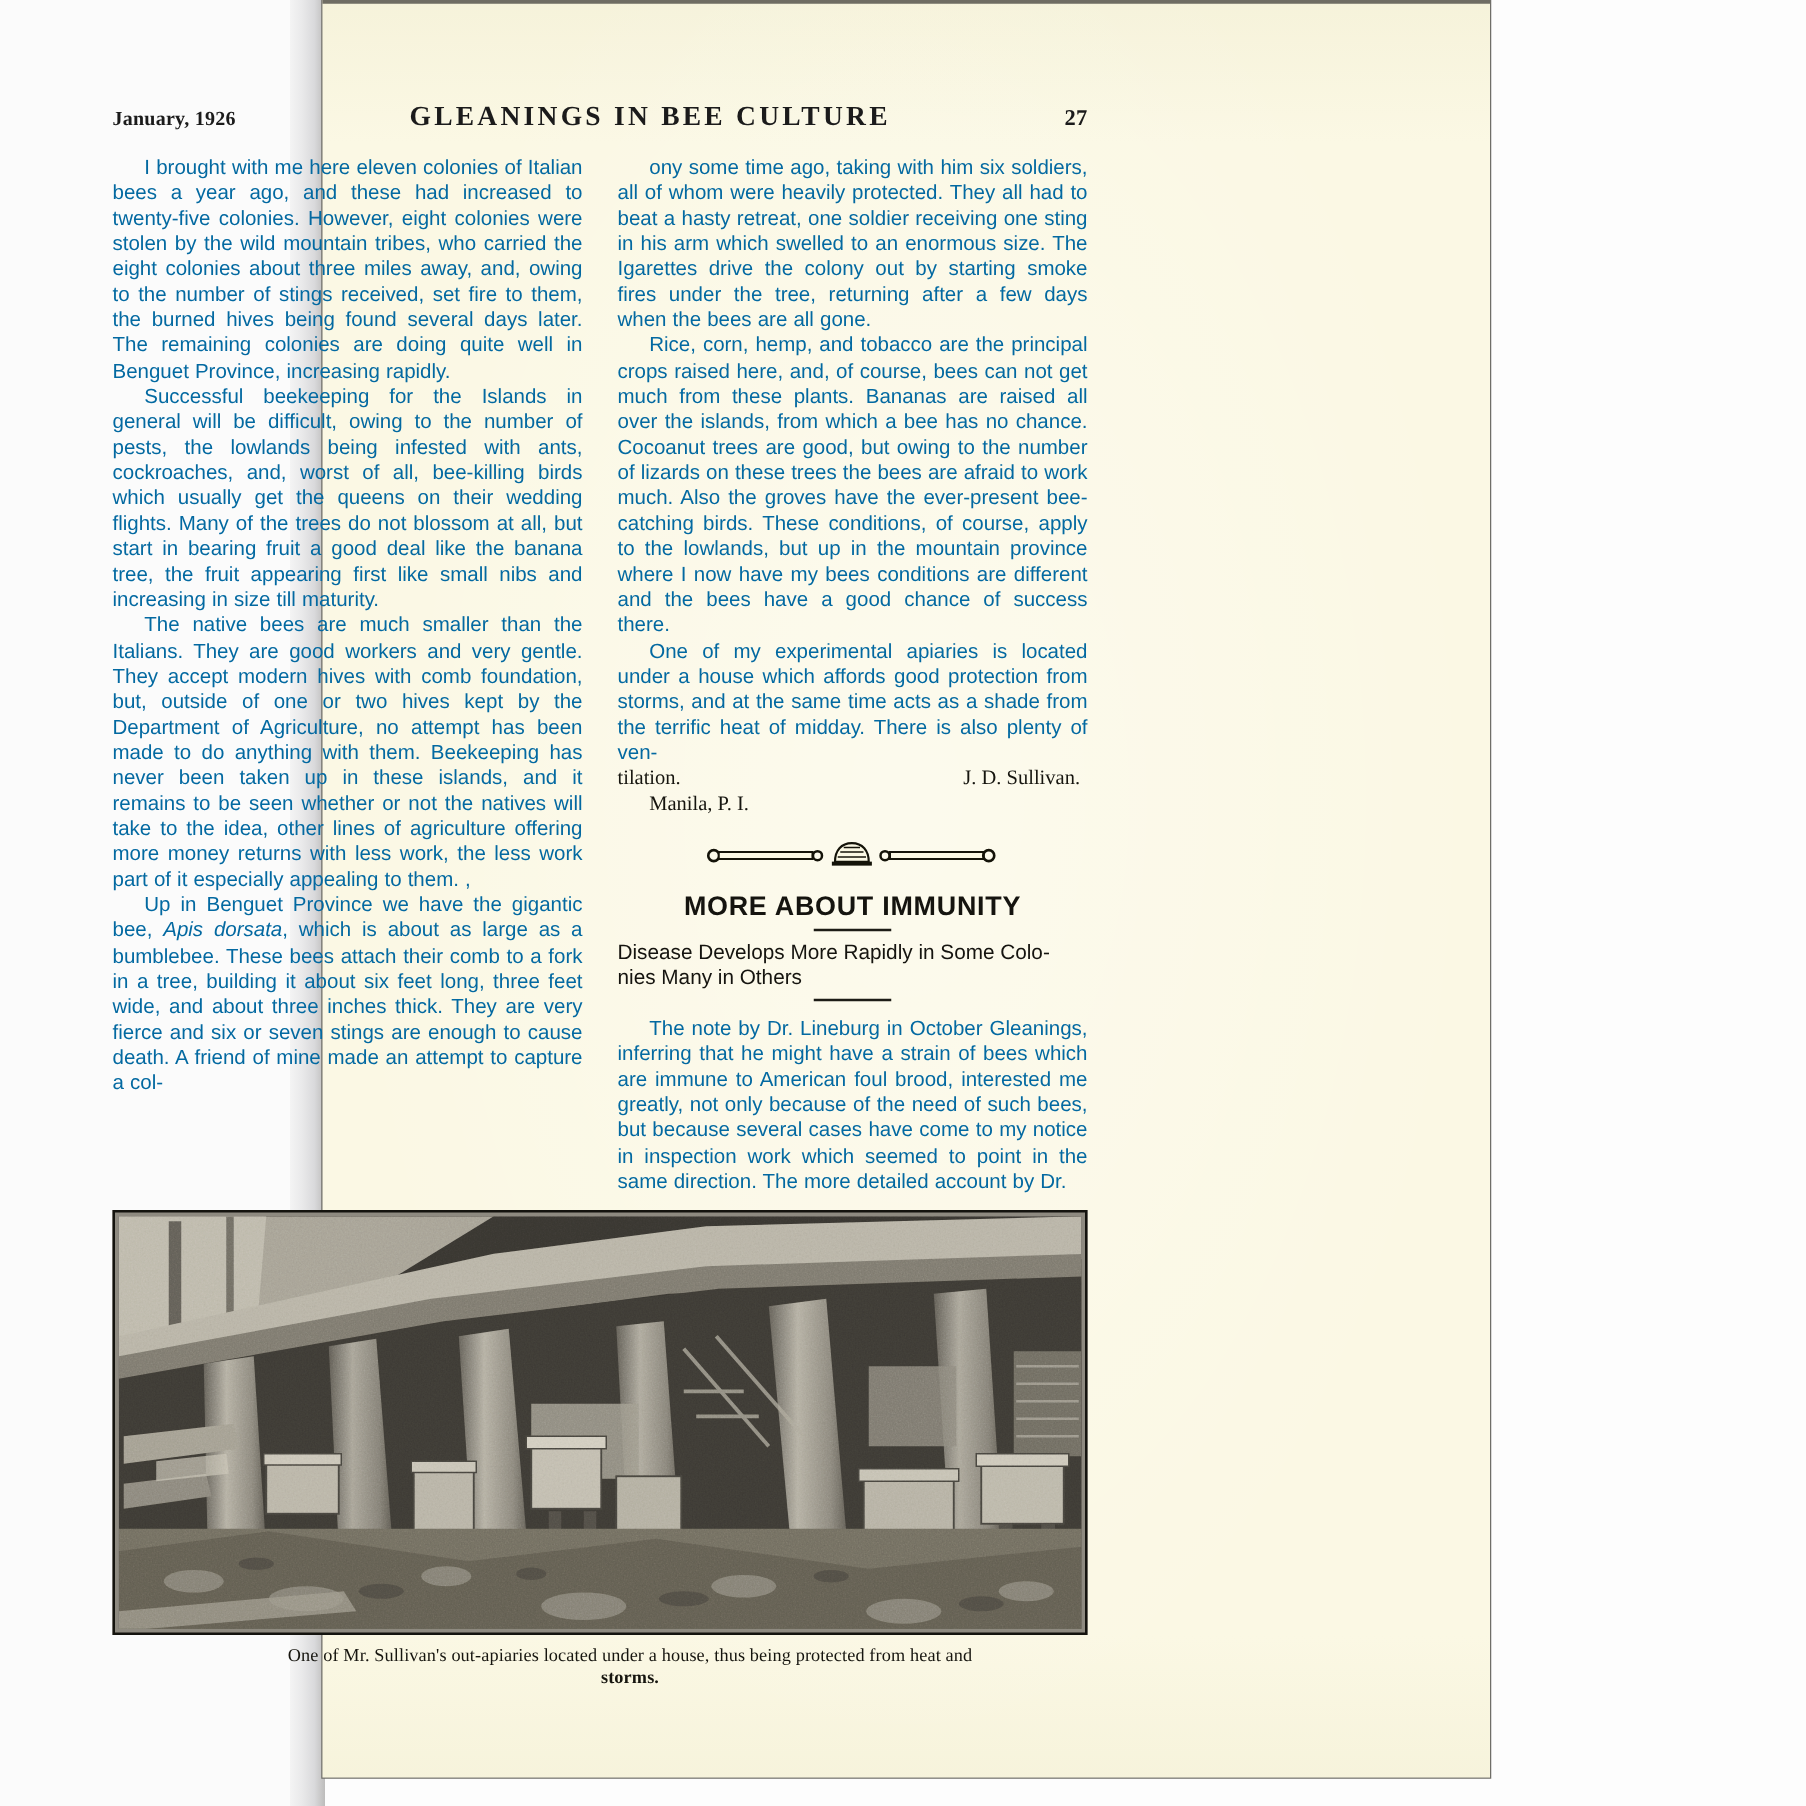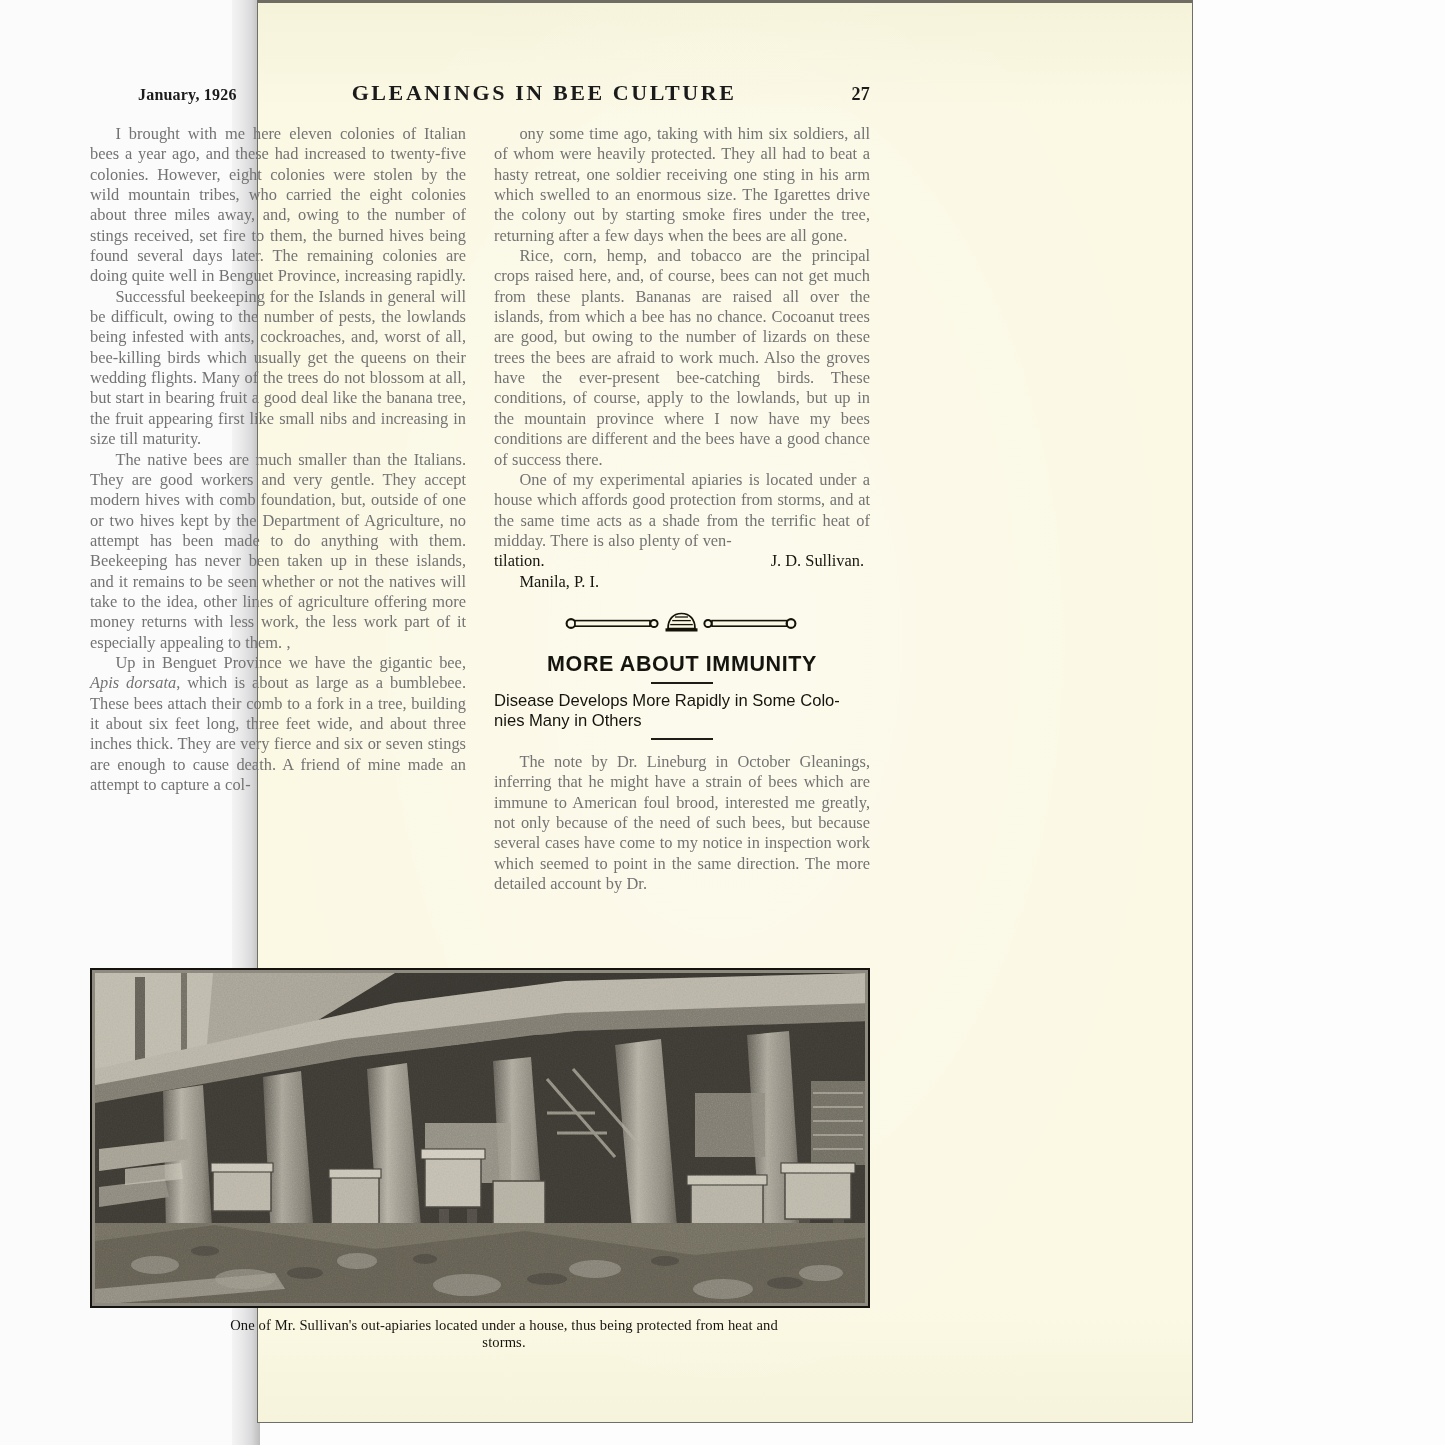--- a/index.html
+++ b/index.html
@@ -64,21 +64,20 @@
 
   
   .runhead {
     display: flex;
     align-items: baseline;
     justify-content: space-between;
     font-size: 16.5px;
     color: #1b1b1b;
     margin-bottom: 18px;
     letter-spacing: 0.2px;
-    margin-left: 48px;
   }
   .runhead .date { font-weight: 700; font-size: 16px; }
   .runhead .mag {
     font-weight: 700;
     font-size: 22px;
     letter-spacing: 2.6px;
     white-space: nowrap;
   }
   .runhead .pageno { font-weight: 700; font-size: 18px; }
 
@@ -89,22 +88,22 @@
     align-items: flex-start;
   }
   .col { width: 376px; }
 
   p.body {
     margin: 0;
     text-indent: 1.55em;
     text-align: justify;
     font-size: 16.4px;
     line-height: 20.35px;
-    color: #737373;
-    font-family: Liberation Serif, serif;
+    color: #0369a1;
+    font-family: Liberation Sans, sans-serif;
     word-spacing: 0.02em;
     -webkit-font-smoothing: none;
   }
   p.body + p.body { margin-top: 0px; }
   p.body .ital { font-style: italic; margin-top: 32px; }
   .signature-line {
     margin: 0;
     font-size: 16.4px;
     line-height: 20.35px;
     color: #16150f;
@@ -185,21 +184,21 @@
   }
   .caption {
     margin-top: 9px;
     text-align: center;
     font-size: 14.6px;
     line-height: 17px;
     color: #16150f;
     font-family: "Liberation Serif", "DejaVu Serif", serif;
     letter-spacing: .1px;
   }
-  .caption .l2 { display: block; }
+  .caption .l2 { display: block; font-weight: bold; }
 
   svg { display: block; }
 </style>
 </head>
 <body>
 
 <div id="scan">
 
   <div id="scan-edge-left-outer"></div>
   <div id="scan-edge-left"></div>

